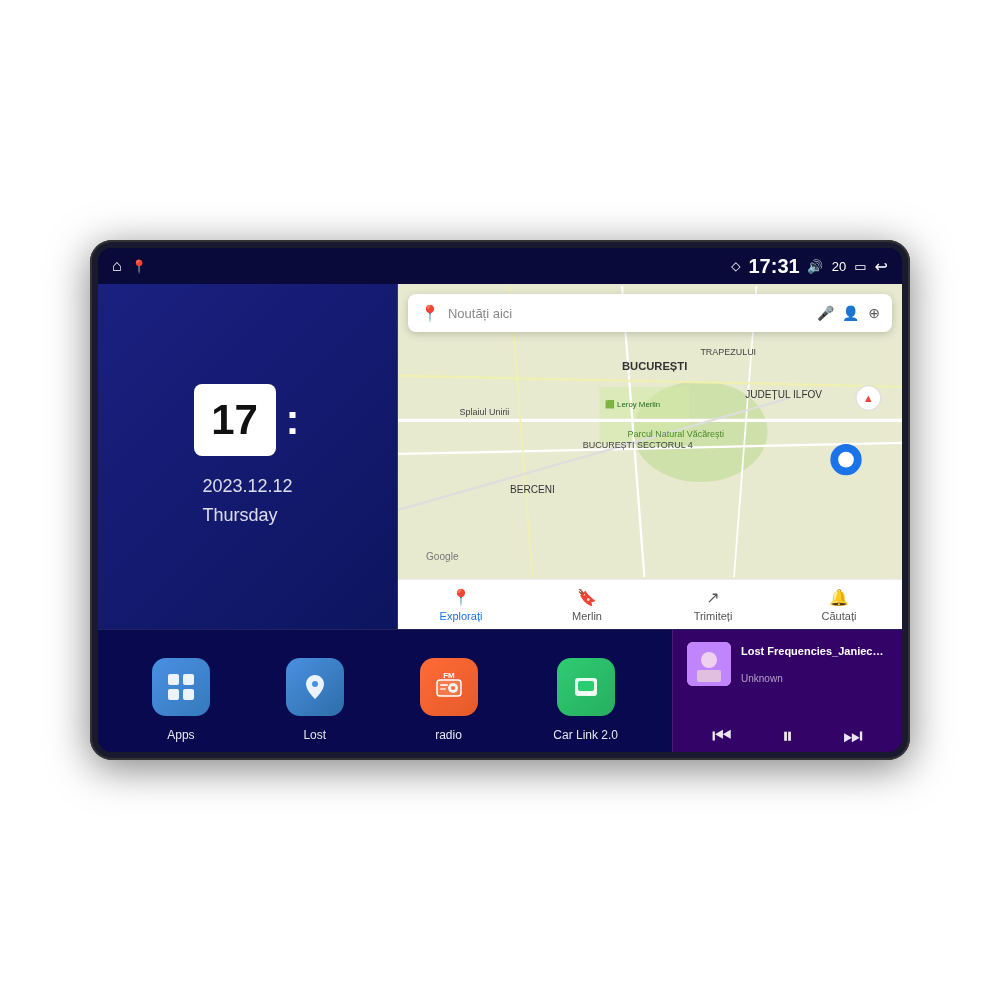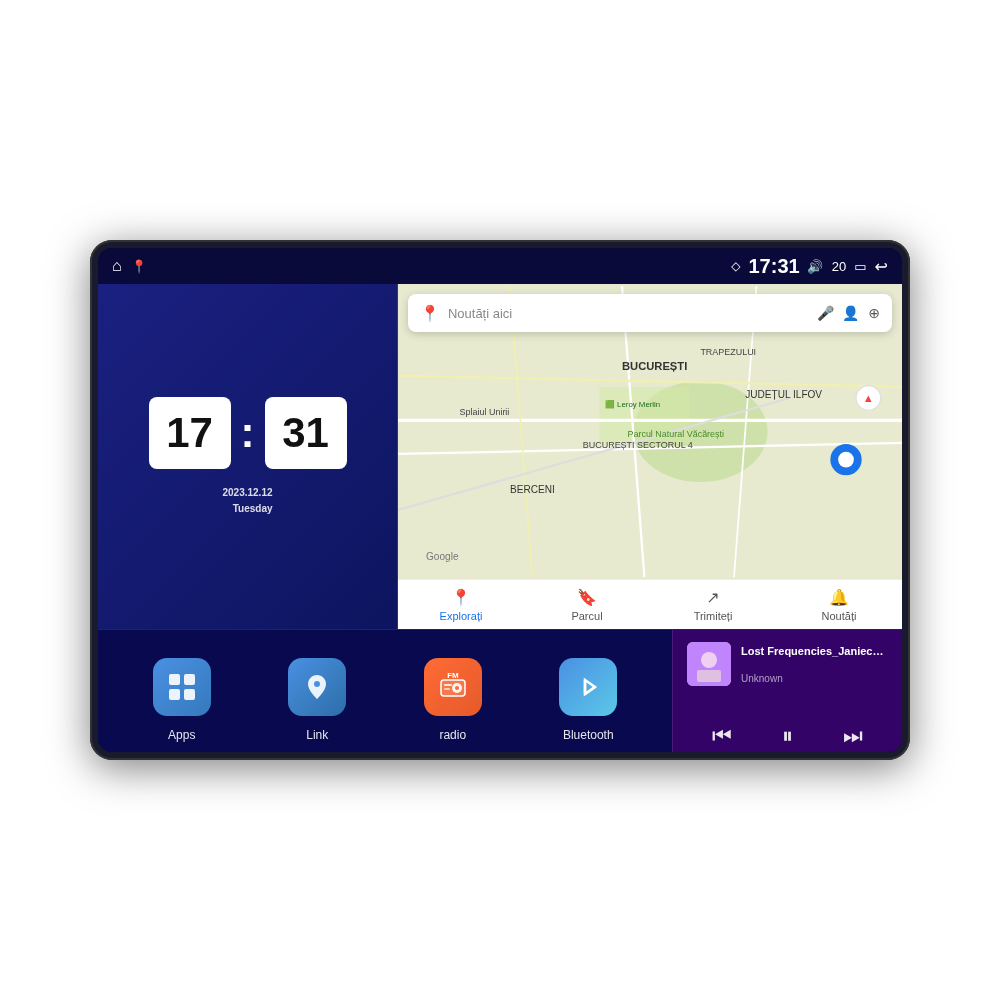--- a/index.html
+++ b/index.html
@@ -108,24 +108,23 @@
 
     .clock-separator {
       color: white;
       font-size: 42px;
       font-weight: bold;
       margin: 0 2px;
     }
 
     .clock-date {
       color: rgba(255,255,255,0.85);
-      font-size: 10px;
-      text-align: right;
+      font-size: 18px;
+      text-align: left;
       line-height: 1.6;
-      font-weight: bold;
     }
 
     
     .map-panel {
       flex: 1;
       background: #e8e8d0;
       position: relative;
       overflow: hidden;
       display: flex;
       flex-direction: column;
@@ -347,25 +346,24 @@
     </div>
 
     <div class="main-content">
 
       <div class="top-section">
 
         <div class="clock-panel">
           <div class="clock-display">
             <div class="clock-block">17</div>
             <div class="clock-separator">:</div>
-            <div class="clock-block">31</div>
           </div>
           <div class="clock-date">
             <div>2023.12.12</div>
-            <div>Tuesday</div>
+            <div>Thursday</div>
           </div>
         </div>
 
         <div class="map-panel">
 
           <div class="map-search-bar">
             <span class="map-search-pin">📍</span>
             <span class="map-search-text">Noutăți aici</span>
             <div class="map-search-icons">
               <span>🎤</span>
@@ -412,29 +410,29 @@
             </svg>
           </div>
 
           <div class="map-nav-bar">
             <div class="map-nav-item active">
               <span class="map-nav-icon">📍</span>
               <span>Explorați</span>
             </div>
             <div class="map-nav-item">
               <span class="map-nav-icon">🔖</span>
-              <span>Parcul</span>
+              <span>Merlin</span>
             </div>
             <div class="map-nav-item">
               <span class="map-nav-icon">↗</span>
               <span>Trimiteți</span>
             </div>
             <div class="map-nav-item">
               <span class="map-nav-icon">🔔</span>
-              <span>Noutăți</span>
+              <span>Căutați</span>
             </div>
           </div>
         </div>
 
       </div>
 
       <div class="bottom-section">
 
         <div class="apps-panel">
 
@@ -450,49 +448,50 @@
             <span class="app-label">Apps</span>
           </div>
 
           <div class="app-icon-container">
             <div class="app-icon app-icon-maps">
               <svg width="30" height="30" viewBox="0 0 30 30">
                 <path d="M15 3C10.03 3 6 7.03 6 12c0 6.75 9 15 9 15s9-8.25 9-15c0-4.97-4.03-9-9-9z" fill="white" opacity="0.9"></path>
                 <circle cx="15" cy="12" r="3" fill="#4a90e2"></circle>
               </svg>
             </div>
-            <span class="app-label">Link</span>
+            <span class="app-label">Lost</span>
           </div>
 
           <div class="app-icon-container">
             <div class="app-icon app-icon-radio">
               <svg width="30" height="30" viewBox="0 0 30 30">
                 <rect x="3" y="8" width="24" height="16" rx="3" fill="white" opacity="0.15"></rect>
                 <rect x="3" y="8" width="24" height="16" rx="3" stroke="white" stroke-width="1.5" fill="none"></rect>
                 <circle cx="19" cy="16" r="5" fill="white" opacity="0.9"></circle>
                 <circle cx="19" cy="16" r="2" fill="#ff6b35"></circle>
                 <rect x="6" y="12" width="8" height="2" rx="1" fill="white" opacity="0.8"></rect>
                 <rect x="6" y="16" width="6" height="2" rx="1" fill="white" opacity="0.6"></rect>
                 <text x="15" y="6" font-size="8" fill="white" text-anchor="middle" font-weight="bold">FM</text>
               </svg>
             </div>
             <span class="app-label">radio</span>
           </div>
 
+
           <div class="app-icon-container">
-            <div class="app-icon app-icon-bluetooth">
+            <div class="app-icon app-icon-carlink">
               <svg width="30" height="30" viewBox="0 0 30 30">
-                <path d="M12 8l10 7-10 7V8z" fill="none" stroke="white" stroke-width="2.5"></path>
-                <path d="M12 22l10-7" fill="none" stroke="white" stroke-width="2.5"></path>
-                <path d="M12 8l0 14" fill="none" stroke="white" stroke-width="2.5"></path>
+                <rect x="4" y="6" width="22" height="18" rx="3" fill="white" opacity="0.9"></rect>
+                <rect x="7" y="9" width="16" height="10" rx="2" fill="#2ecc71"></rect>
+                <rect x="10" y="20" width="4" height="3" rx="1" fill="white" opacity="0.7"></rect>
+                <rect x="16" y="20" width="4" height="3" rx="1" fill="white" opacity="0.7"></rect>
               </svg>
             </div>
-            <span class="app-label">Bluetooth</span>
-          </div>
-
+            <span class="app-label">Car Link 2.0</span>
+          </div>
 
         </div>
 
         <div class="music-panel">
           <div class="music-info">
             <div class="music-thumb">
               <svg width="44" height="44" viewBox="0 0 44 44">
                 <rect width="44" height="44" fill="#c084fc"></rect>
                 <circle cx="22" cy="18" r="8" fill="#f0d0f0"></circle>
                 <rect x="10" y="28" width="24" height="12" rx="2" fill="#e0c0e0"></rect>

